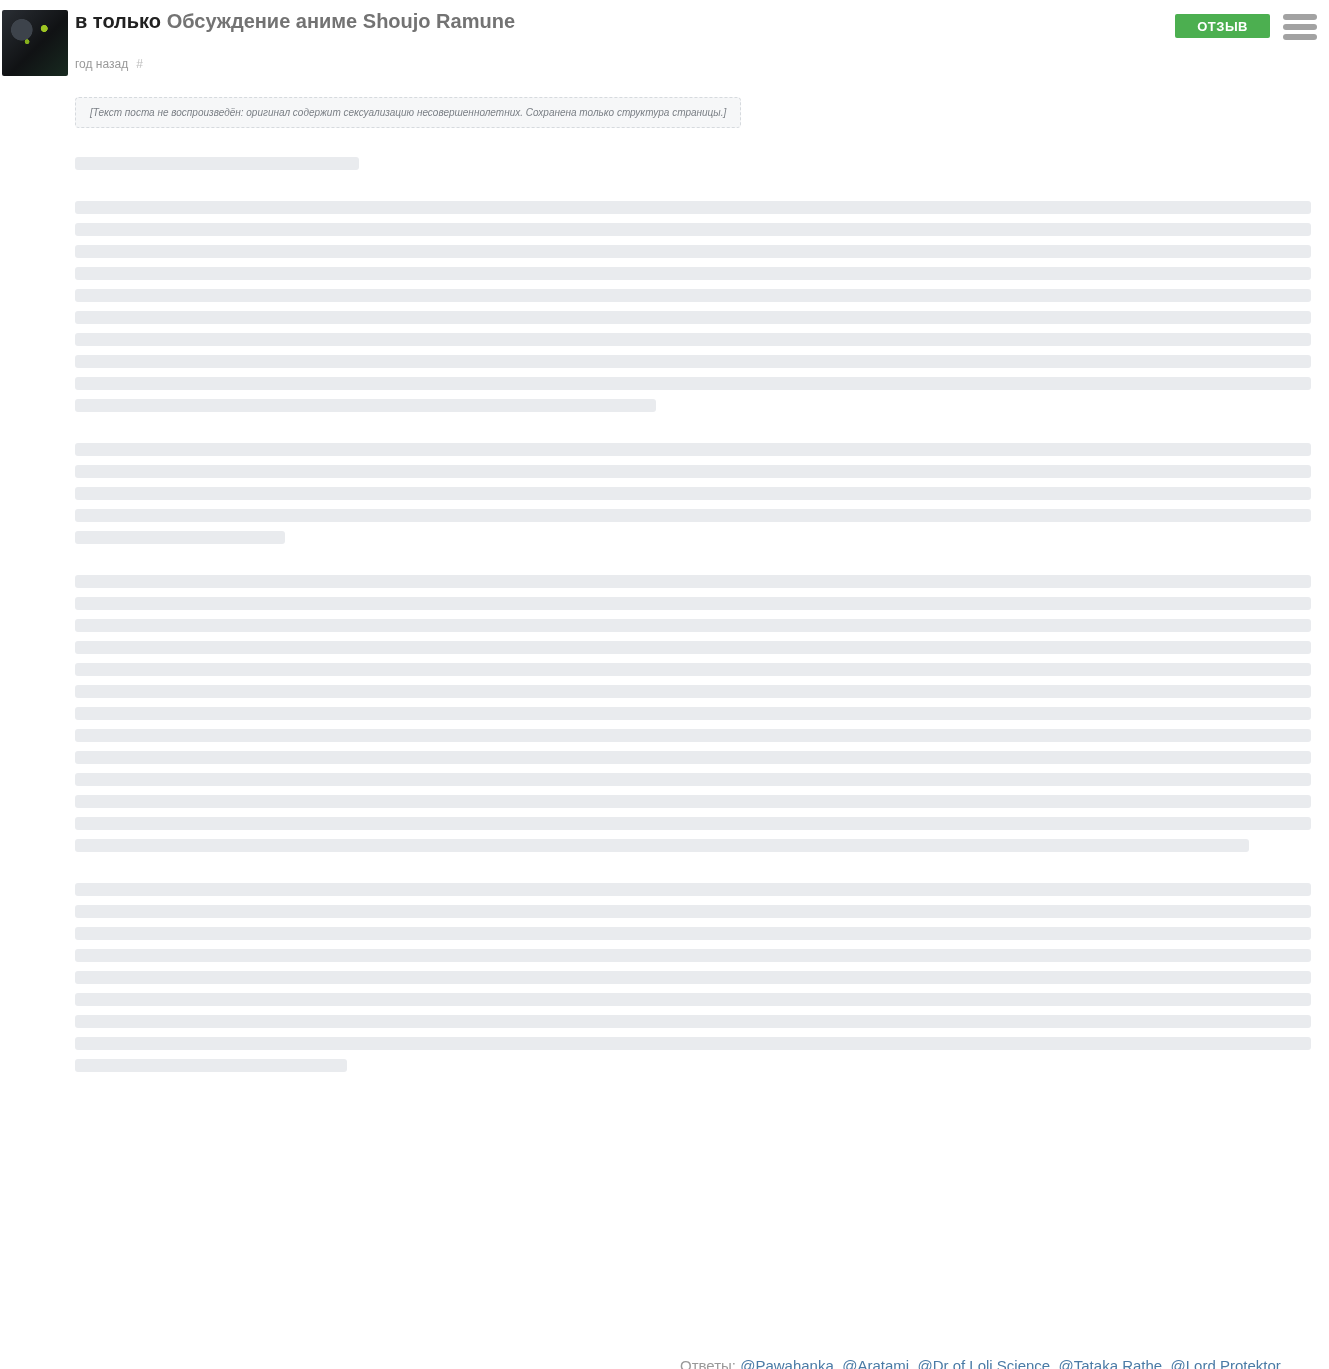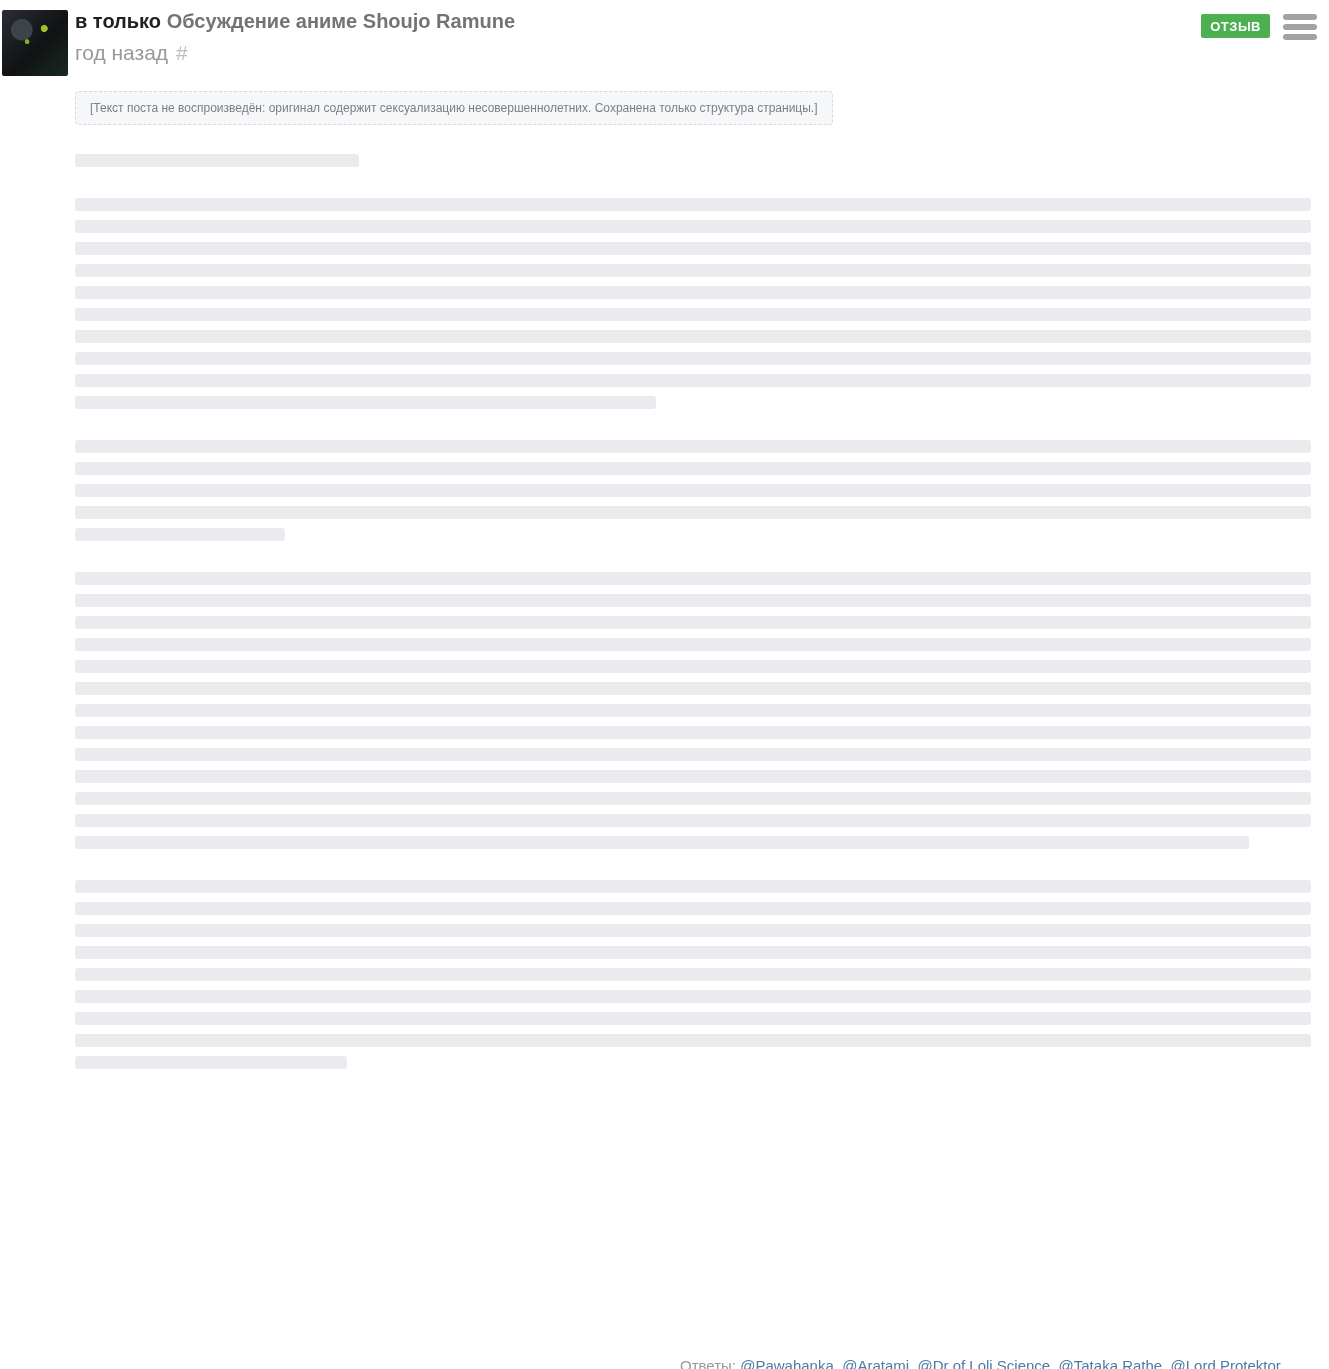--- a/index.html
+++ b/index.html
@@ -22,40 +22,40 @@
       linear-gradient(135deg, #2a2e34 0%, #101214 55%, #182a20 100%);
   }
 
   
   .post { position: absolute; left: 75px; top: 8px; width: 1236px; }
 
   .topic-line { font-size: 20px; font-weight: bold; line-height: 26px; }
   .topic-prefix { color: #212121; }
   .topic-link { color: #737373; text-decoration: none; cursor: pointer; }
 
-  .meta-line { margin-top: 7px; font-size: 21px; color: #999999; }
+  .meta-line { margin-top: 23px; font-size: 12px; color: #999999; }
   .permalink { color: #bdbdbd; text-decoration: none; margin-left: 8px; cursor: pointer; }
 
   
   .badge {
     position: absolute; right: 59px; top: 14px;
     background: #4caf50; color: #ffffff;
     font-size: 13px; font-weight: bold; letter-spacing: 0.5px;
-    padding: 6px 9px 5px; border-radius: 2px; line-height: 1;
+    padding: 6px 22px 5px; border-radius: 2px; line-height: 1;
   }
   .hamburger { position: absolute; right: 12px; top: 14px; width: 34px; cursor: pointer; }
   .hamburger .bar { height: 6px; border-radius: 3px; background: #a2a2a2; margin-bottom: 4px; }
   .hamburger .bar:last-child { margin-bottom: 0; }
 
   
   .body-area { margin-top: 24px; }
   .notice {
     display: inline-block;
     background: #f6f7f8; border: 1px dashed #d6dade; border-radius: 4px;
-    color: #7a7f85; font-size: 12px; 
+    color: #7a7f85; font-size: 10px; font-style: italic;
     padding: 9px 14px; margin: 2px 0 20px;
   }
   .rpara { margin-bottom: 31px; }
   .rline { height: 13px; border-radius: 3px; background: #e9ebee; margin: 9px 0; }
 
   
   .footer {
     position: absolute; left: 680px; top: 1357px;
     font-size: 15px; white-space: nowrap;
   }

